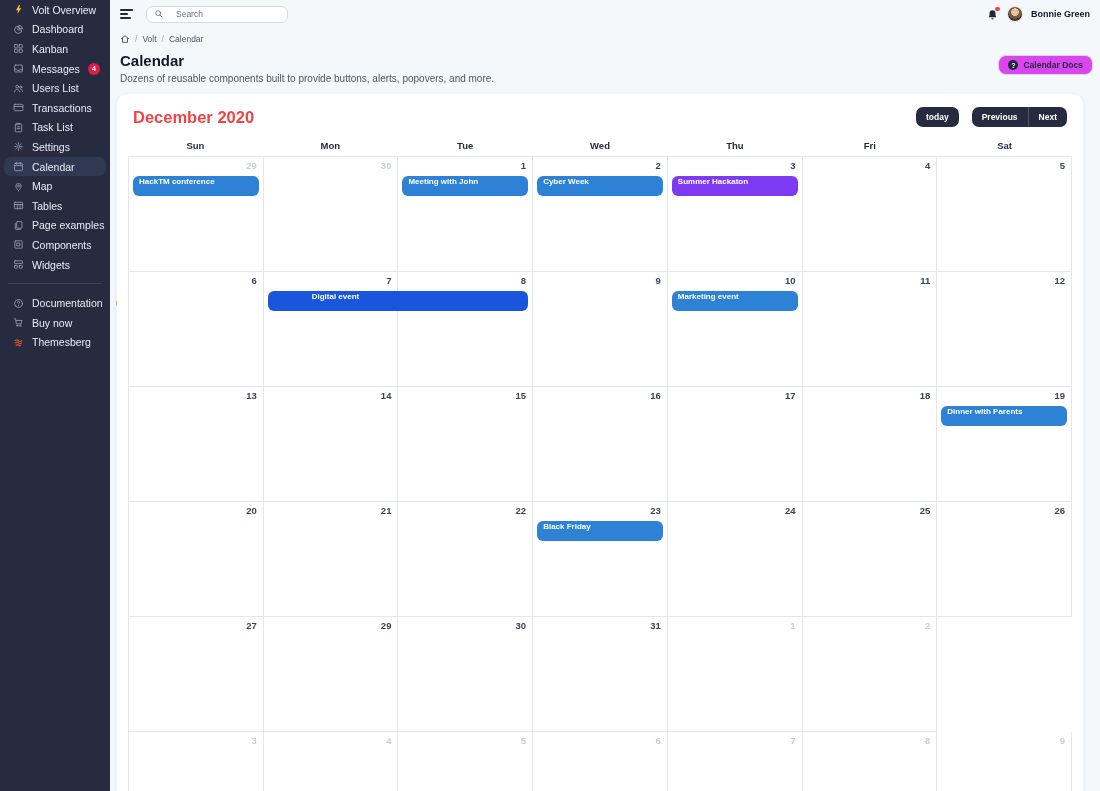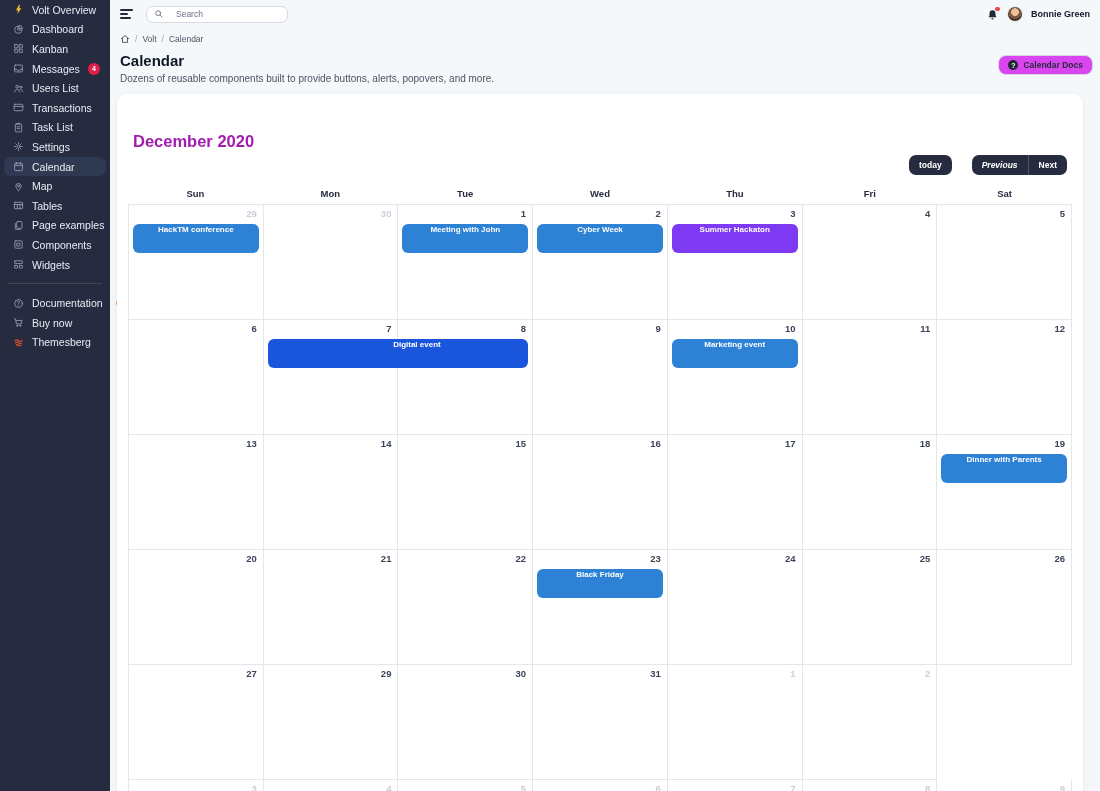--- a/index.html
+++ b/index.html
@@ -50,40 +50,40 @@
   .docs-btn { display:flex; align-items:center; gap:5px; background:#d946ef; border:1px solid #d4d9e2; border-radius:8px;
               padding:4px 9px; font-size:8.5px; font-weight:700; color:#262B40; cursor:pointer; margin-top:3px;
               font-family:"Liberation Sans",sans-serif; }
   .qcircle { width:10px; height:10px; border-radius:50%; background:#1f2937; color:#fff; font-size:7px; font-weight:700;
              display:flex; align-items:center; justify-content:center; }
 
   
   .card { background:#fff; border-radius:10px; box-shadow:0 2px 6px rgba(30,40,60,.08);
           margin:10px 17px 0 7px; padding:13px 11px 0 11px; height:720px; }
   .card-head { display:flex; align-items:center; justify-content:space-between; padding:0 5px; }
-  .cal-title { font-size:16.5px; font-weight:700; color:#a21caf; }
-  .cal-controls { display:flex; align-items:center; gap:20px;margin-top:48px; }
+  .cal-title { font-size:16.5px; font-weight:700; color:#ef4444; }
+  .cal-controls { display:flex; align-items:center; gap:13px; }
   .btn-dark { background:#262B40; color:#fff; border:none; font-size:8.5px; font-weight:600; padding:5px 10px;
               border-radius:7px; cursor:pointer; font-family:"Liberation Sans",sans-serif; }
   .btn-group { display:flex; }
-  .btn-group .btn-dark:first-child { border-radius:7px 0 0 7px; border-right:1px solid rgba(255,255,255,.2);font-style:italic; }
+  .btn-group .btn-dark:first-child { border-radius:7px 0 0 7px; border-right:1px solid rgba(255,255,255,.2); }
   .btn-group .btn-dark:last-child { border-radius:0 7px 7px 0; }
 
   .cal-weekdays { display:grid; grid-template-columns:repeat(7,1fr); margin-top:10px; }
   .cal-weekdays div { text-align:center; font-size:9.5px; font-weight:700; color:#262B40; padding:3px 0 5px; }
   .cal-body { border-top:1px solid #e3e7ec; border-left:1px solid #e3e7ec; }
   .cal-row { display:grid; grid-template-columns:repeat(7,1fr); height:115px; }
   .cal-cell { border-right:1px solid #e3e7ec; border-bottom:1px solid #e3e7ec; position:relative;
               padding:3px 4px; cursor:pointer; background:#fff; }
   .daynum { text-align:right; font-size:9.5px; font-weight:600; color:#3a4358; height:13px; padding-right:2px; }
   .daynum.muted { color:#c9cfd8; }
   .events { margin-top:3px; display:flex; flex-direction:column; gap:2px; position:relative; }
-  .event { height:29px; line-height:12px; border-radius:6px; color:#fff; font-size:8px; font-weight:700;
+  .event { height:20px; line-height:12px; border-radius:6px; color:#fff; font-size:8px; font-weight:700;
            padding:0 6px; white-space:nowrap; overflow:hidden; text-overflow:ellipsis; cursor:pointer;
-           position:relative; z-index:2;text-align:center; }
+           position:relative; z-index:2; }
   .event.span2 { width:calc(200% + 9px);padding-left:44px; }
 </style>
 </head>
 <body>
 
 <div class="app">
 
   <nav class="sidebar">
     <div>
         <div class="side-item">

